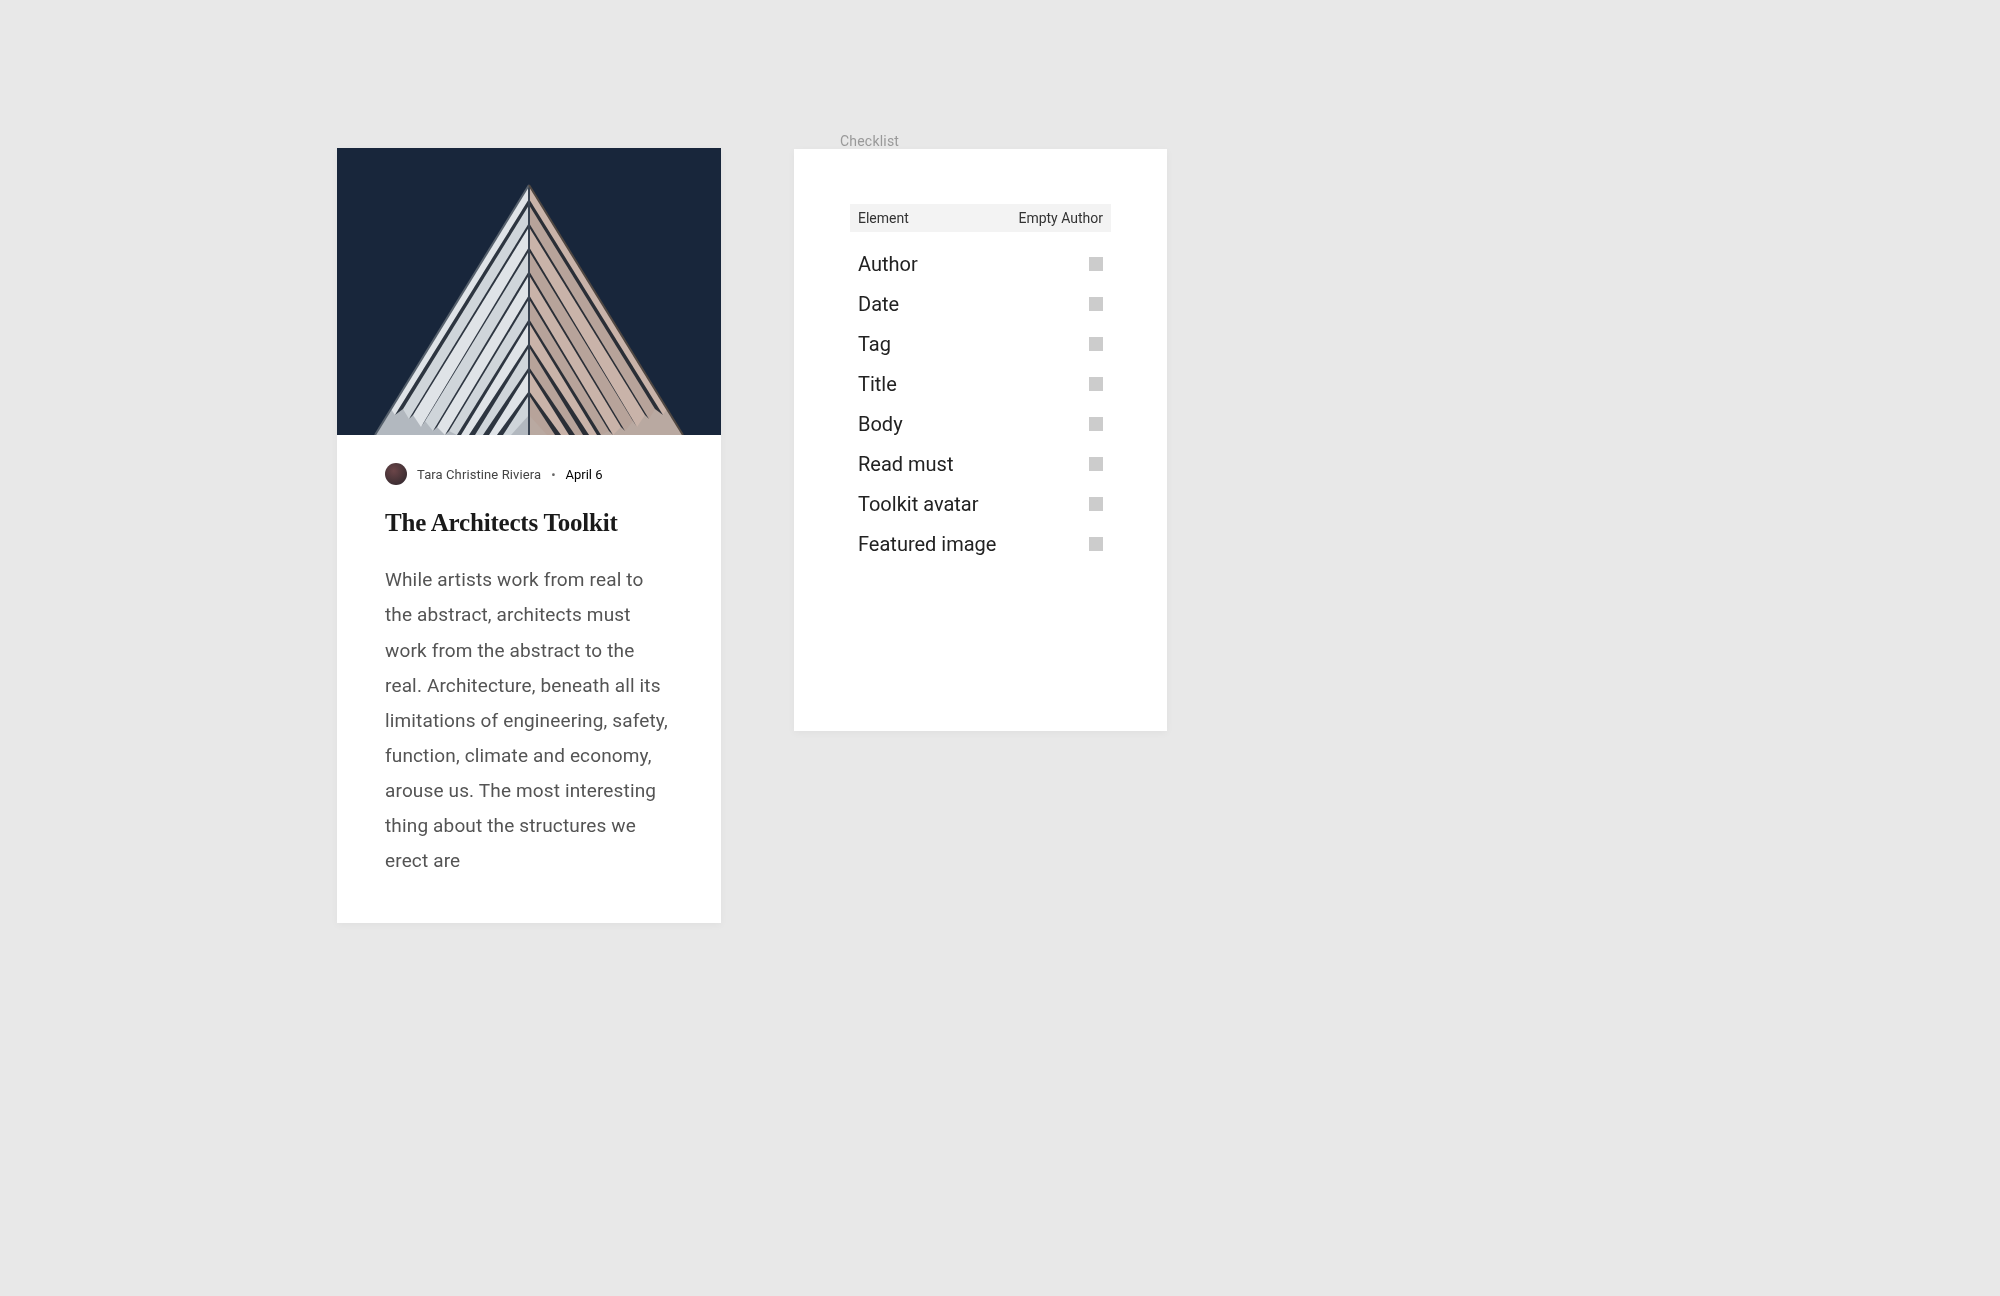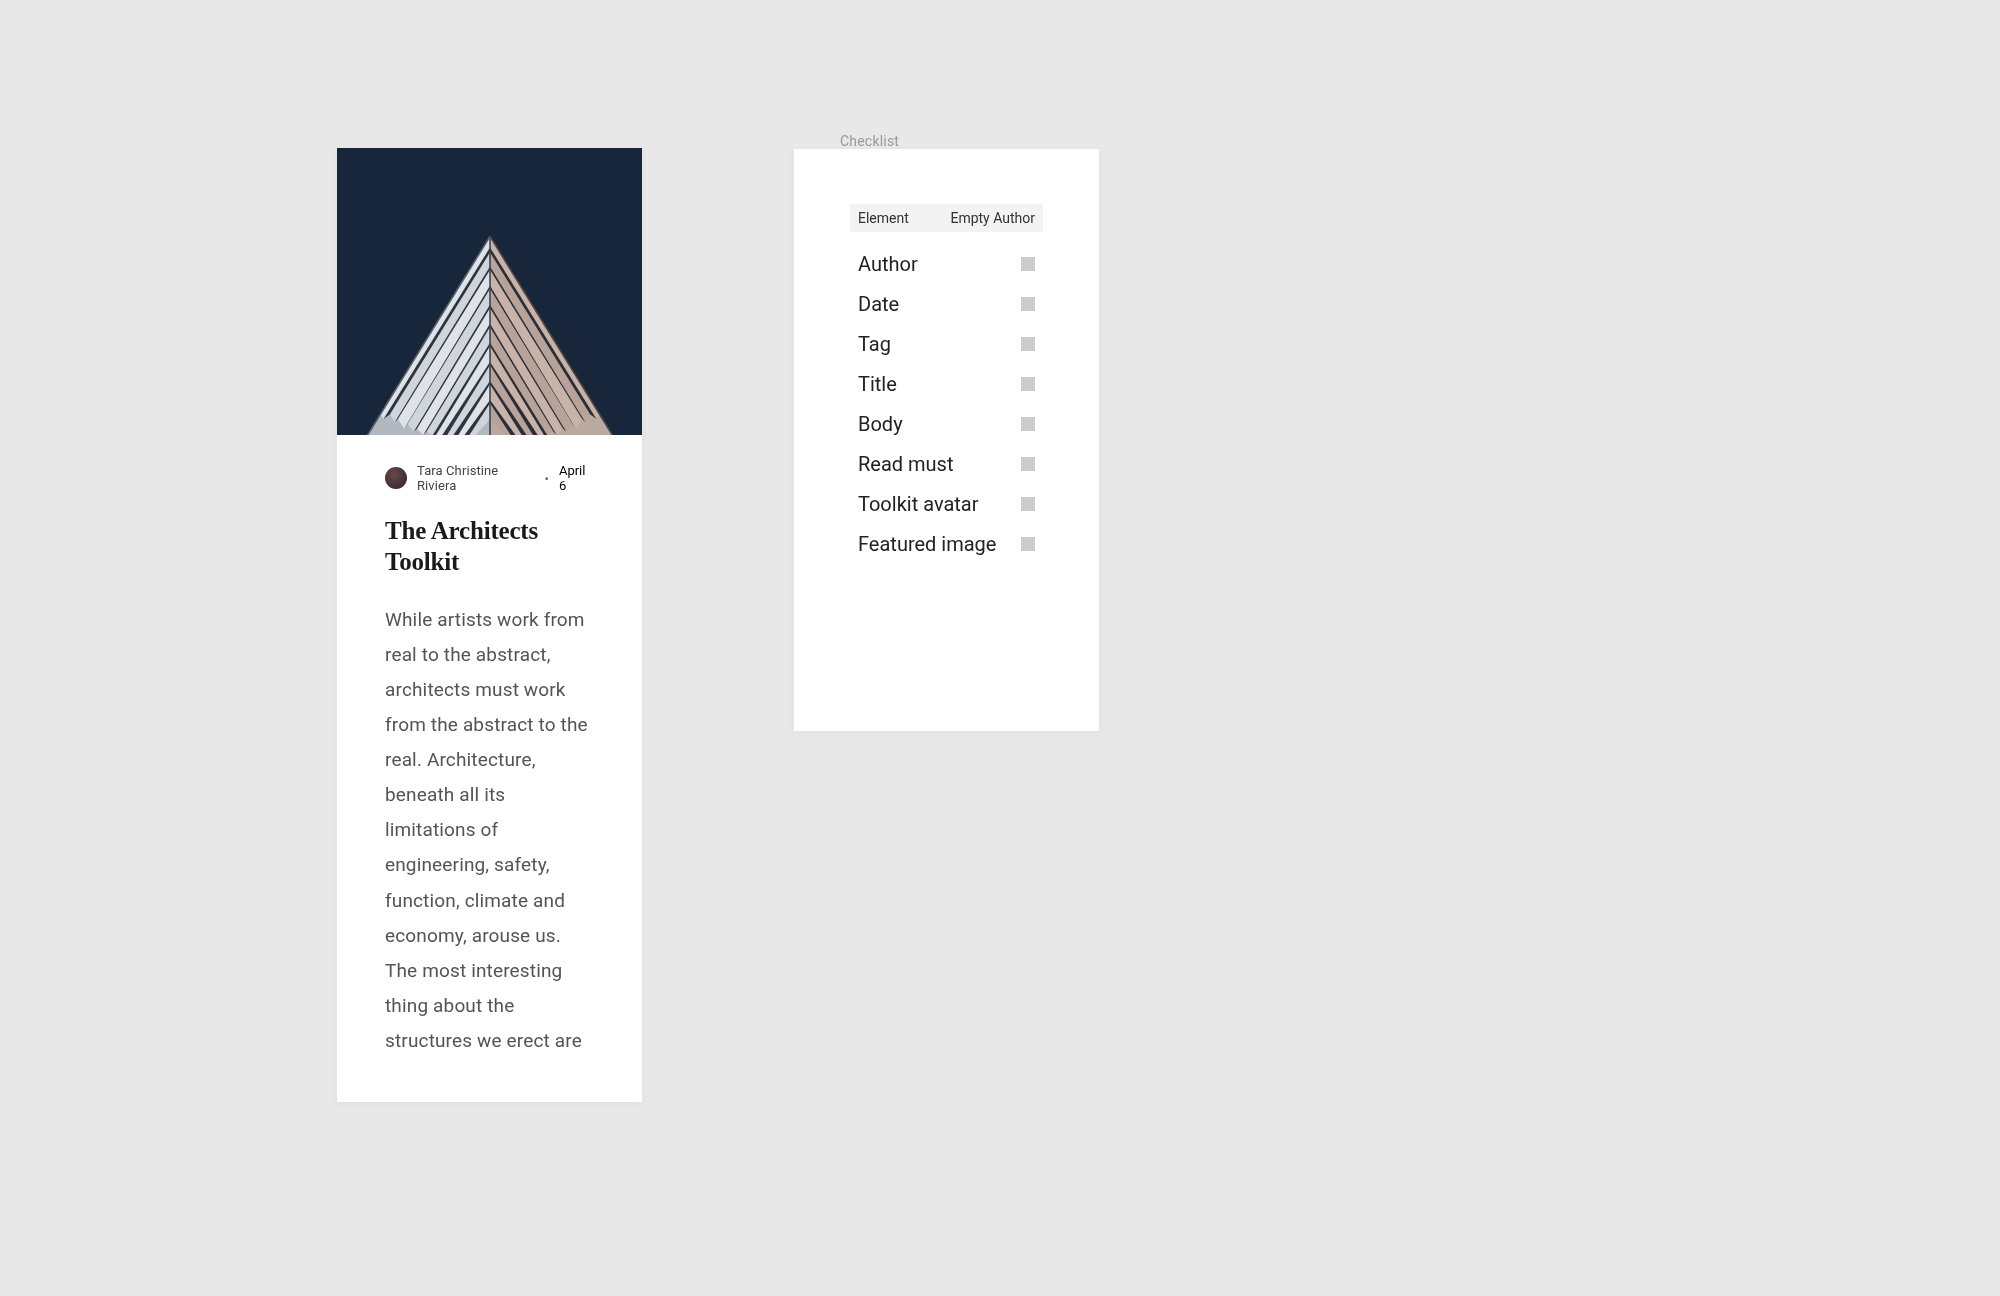--- a/index.html
+++ b/index.html
@@ -14,21 +14,21 @@
     .canvas {
       position: relative;
       width: 100%;
       height: 100%;
     }
     
     .article-card {
       position: absolute;
       left: 337px;
       top: 148px;
-      width: 305px;
+      width: 384px;
       background: #ffffff;
       box-shadow: 0 2px 8px rgba(0,0,0,0.04);
     }
     .featured-image {
       width: 100%;
       height: 287px;
       background: #18263b;
       position: relative;
       overflow: hidden;
     }
@@ -91,21 +91,21 @@
       color: #545454;
       line-height: 1.85;
       letter-spacing: 0.15px;
     }
 
     
     .checklist-panel {
       position: absolute;
       left: 794px;
       top: 149px;
-      width: 305px;
+      width: 373px;
       height: 582px;
       background: #ffffff;
       box-shadow: 0 2px 8px rgba(0,0,0,0.04);
       padding: 55px 56px 40px 56px;
     }
     .checklist-label {
       position: absolute;
       left: 794px;
       top: 133px;
       font-size: 14px;

